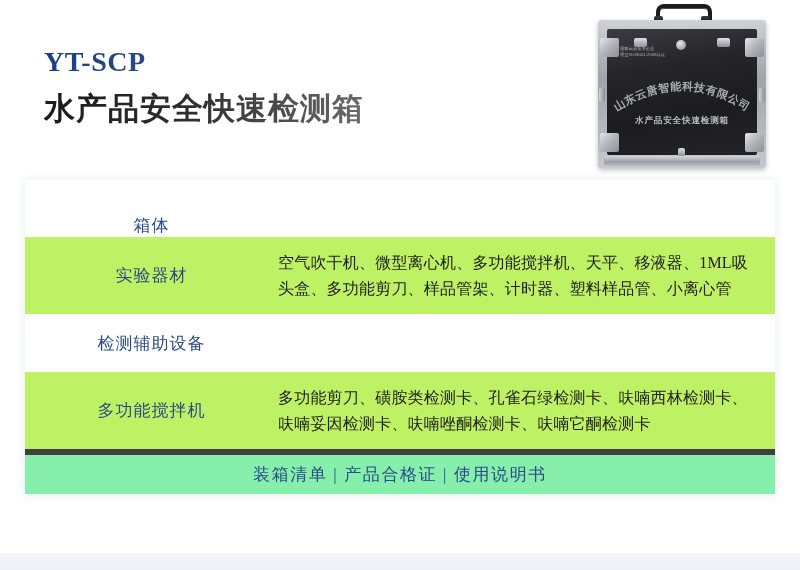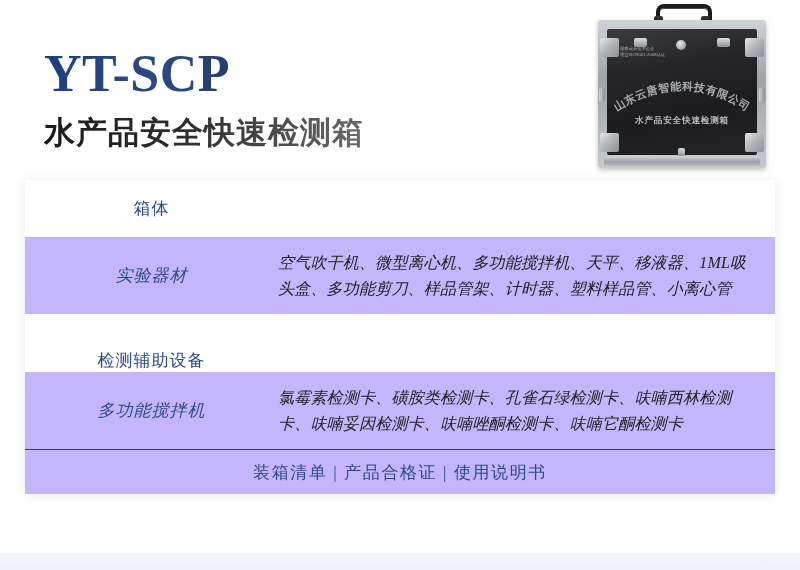--- a/index.html
+++ b/index.html
@@ -22,21 +22,21 @@
     width: 800px;
     height: 175px;
   }
   .title-block {
     position: absolute;
     left: 44px;
     top: 48px;
   }
   .model-code {
     font-family: "Liberation Serif", "DejaVu Serif", serif;
-    font-size: 52px;
+    font-size: 28px;
     font-weight: bold;
     letter-spacing: 0.5px;
     line-height: 1;
     color: #27406f;
     background: linear-gradient(100deg, #1d3d82 0%, #2b4a84 35%, #23365f 70%, #1f3256 100%);
     -webkit-background-clip: text;
     background-clip: text;
     -webkit-text-fill-color: transparent;
     white-space: nowrap;
   }
@@ -218,21 +218,21 @@
   .row {
     display: flex;
     align-items: center;
     width: 100%;
     box-sizing: border-box;
   }
   .row.head {
     height: 37px;
     background: linear-gradient(180deg, #e1e8f2 0%, #e6ecf4 55%, #dde5f0 100%);
   }
-  .row.alt  { background: #c4b5fd; font-style: italic; }
+  .row.alt  { background: #bef264; }
   .row.plain{ background: #ffffff; }
 
   .cell-label {
     width: 253px;
     flex: 0 0 253px;
     text-align: center;
     color: #2b4b86;
     font-size: 17px;
     font-family: "Liberation Serif", "DejaVu Serif", serif;
     letter-spacing: 1px;
@@ -254,30 +254,30 @@
     box-sizing: border-box;
   }
   .row.head .cell-value {
     color: #2b4b86;
     font-size: 17px;
     letter-spacing: 2px;
     text-align: center;
     padding-right: 232px;
   }
 
-  .row.r1 { height: 57px; }
+  .row.r1 { height: 57px; align-items: flex-end; }
   .row.r2 { height: 77px; }
-  .row.r3 { height: 58px; align-items: flex-end; }
+  .row.r3 { height: 58px; }
   .row.r4 { height: 77px; }
 
   .row.footer {
     height: 45px;
-    background: #c4b5fd;
+    background: #86efac;
     justify-content: center;
-    border-top: 1px solid #404040;
+    border-top: 6px solid #404040;
     align-items: center;
   }
   .footer-links {
     color: #2b4b86;
     font-size: 17px;
     letter-spacing: 1.6px;
     font-family: "Liberation Serif", "DejaVu Serif", serif;
     white-space: nowrap;
   }
   .footer-band {
@@ -349,21 +349,21 @@
     <div class="cell-label">实验器材</div>
     <div class="cell-value">空气吹干机、微型离心机、多功能搅拌机、天平、移液器、1ML吸头盒、多功能剪刀、样品管架、计时器、塑料样品管、小离心管</div>
   </div>
 
   <div class="row plain r3">
     <div class="cell-label">检测辅助设备</div>
   </div>
 
   <div class="row alt r4">
     <div class="cell-label">多功能搅拌机</div>
-    <div class="cell-value">氯霉素检测卡、磺胺类检测卡、孔雀石绿检测卡、呋喃西林检测卡、呋喃妥因检测卡、呋喃唑酮检测卡、呋喃它酮检测卡</div>
+    <div class="cell-value">多功能剪刀、磺胺类检测卡、孔雀石绿检测卡、呋喃西林检测卡、呋喃妥因检测卡、呋喃唑酮检测卡、呋喃它酮检测卡</div>
   </div>
 
   <div class="row footer">
     <div class="footer-links">装箱清单 | 产品合格证 | 使用说明书</div>
   </div>
 </div>
 
 <div class="footer-band"></div>
 
 </body></html>

